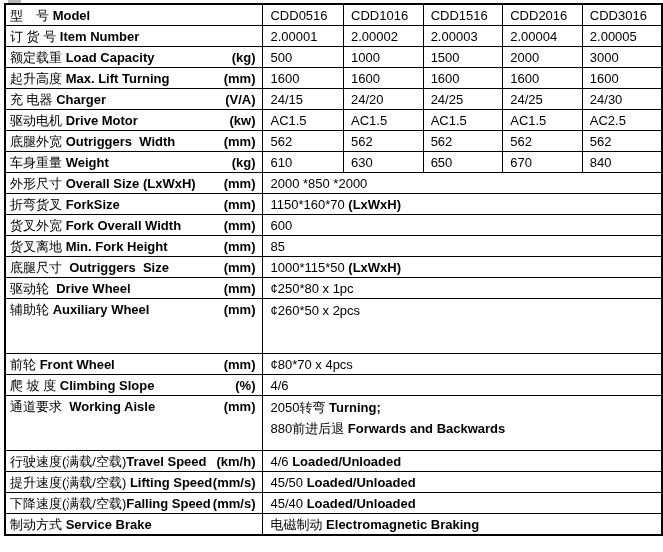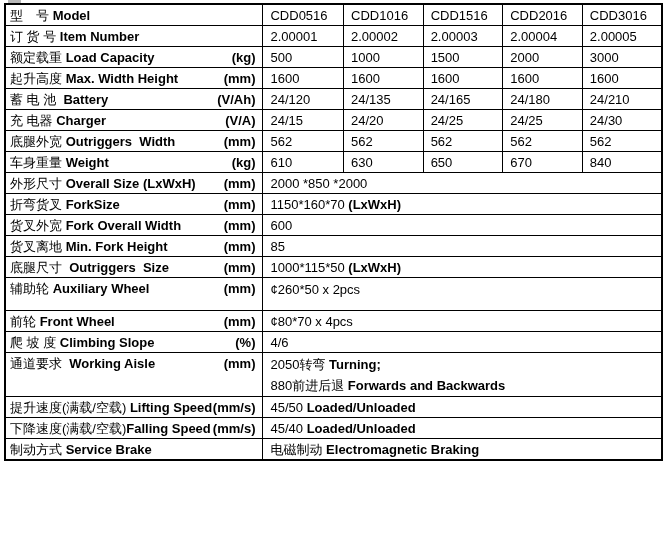--- a/index.html
+++ b/index.html
@@ -9,21 +9,21 @@
     overflow:hidden;
   }
   .artifact{position:absolute;left:8px;top:0;width:13px;height:3px;background:#b8b8b8;}
   table.spec{
     position:absolute;left:4px;top:3px;
     border-collapse:collapse;table-layout:fixed;
     border:2px solid #000;
   }
   td{border:1px solid #000;vertical-align:top;overflow:hidden;padding:0;}
   tr{height:21px;}
-  tr.tall{height:33px;}
+  tr.tall{height:55px;}
   .lw{display:flex;justify-content:space-between;align-items:flex-start;padding:1px 7px 0 4px;}
   .lt,.unit,.vc{font-size:13px;line-height:19px;white-space:pre;}
   .unit{font-weight:bold;}
   .vc{padding:1px 4px 0 7px;}
   tr.tall .vc{line-height:21px;}
   .b{font-weight:bold;}
   .sq{
     text-decoration-style:wavy;
     text-decoration-color:#e03030;
     text-decoration-thickness:1px;
@@ -78,59 +78,59 @@
         </td>
         <td class="vc">500</td>
         <td class="vc">1000</td>
         <td class="vc">1500</td>
         <td class="vc">2000</td>
         <td class="vc">3000</td>
       </tr>
       <tr>
         <td>
           <div class="lw">
-            <span class="lt"><span class="seg">起升高度 </span><span class="seg b">Max. Width Height</span></span>
-            <span class="unit">(mm)</span>
-          </div>
-        </td>
-        <td class="vc">1600</td>
-        <td class="vc">1600</td>
-        <td class="vc">1600</td>
-        <td class="vc">1600</td>
-        <td class="vc">1600</td>
-      </tr>
-      <tr>
-        <td>
-          <div class="lw">
-            <span class="lt"><span class="seg">蓄 电 池  </span><span class="seg b">Battery</span></span>
-            <span class="unit">(V/Ah)</span>
-          </div>
-        </td>
-        <td class="vc">24/120</td>
-        <td class="vc">24/135</td>
-        <td class="vc">24/165</td>
-        <td class="vc">24/180</td>
-        <td class="vc">24/210</td>
+            <span class="lt"><span class="seg">起升高度 </span><span class="seg b">Max. Lift Turning</span></span>
+            <span class="unit">(mm)</span>
+          </div>
+        </td>
+        <td class="vc">1600</td>
+        <td class="vc">1600</td>
+        <td class="vc">1600</td>
+        <td class="vc">1600</td>
+        <td class="vc">1600</td>
       </tr>
       <tr>
         <td>
           <div class="lw">
             <span class="lt"><span class="seg">充 电器 </span><span class="seg b">Charger</span></span>
             <span class="unit">(V/A)</span>
           </div>
         </td>
         <td class="vc">24/15</td>
         <td class="vc">24/20</td>
         <td class="vc">24/25</td>
         <td class="vc">24/25</td>
         <td class="vc">24/30</td>
       </tr>
       <tr>
         <td>
           <div class="lw">
+            <span class="lt"><span class="seg">驱动电机 </span><span class="seg b">Drive Motor</span></span>
+            <span class="unit">(kw)</span>
+          </div>
+        </td>
+        <td class="vc">AC1.5</td>
+        <td class="vc">AC1.5</td>
+        <td class="vc">AC1.5</td>
+        <td class="vc">AC1.5</td>
+        <td class="vc">AC2.5</td>
+      </tr>
+      <tr>
+        <td>
+          <div class="lw">
             <span class="lt"><span class="seg">底腿外宽 </span><span class="seg b">Outriggers  Width</span></span>
             <span class="unit">(mm)</span>
           </div>
         </td>
         <td class="vc">562</td>
         <td class="vc">562</td>
         <td class="vc">562</td>
         <td class="vc">562</td>
         <td class="vc">562</td>
       </tr>
@@ -185,20 +185,29 @@
       </tr>
       <tr>
         <td>
           <div class="lw">
             <span class="lt"><span class="seg">底腿尺寸  </span><span class="seg b">Outriggers  Size</span></span>
             <span class="unit">(mm)</span>
           </div>
         </td>
         <td colspan="5" class="vc"><span class="seg">1000*115*50 </span><span class="seg b sq">(LxWxH)</span></td>
       </tr>
+      <tr>
+        <td>
+          <div class="lw">
+            <span class="lt"><span class="seg">驱动轮  </span><span class="seg b">Drive Wheel</span></span>
+            <span class="unit">(mm)</span>
+          </div>
+        </td>
+        <td colspan="5" class="vc"><span class="seg">¢250*80 x 1pc</span></td>
+      </tr>
       <tr class="tall">
         <td>
           <div class="lw">
             <span class="lt"><span class="seg">辅助轮 </span><span class="seg b">Auxiliary Wheel</span></span>
             <span class="unit">(mm)</span>
           </div>
         </td>
         <td colspan="5" class="vc"><span class="seg">¢260*50 x 2pcs</span></td>
       </tr>
       <tr>
@@ -220,20 +229,29 @@
         <td colspan="5" class="vc"><span class="seg">4/6</span></td>
       </tr>
       <tr class="tall">
         <td>
           <div class="lw">
             <span class="lt"><span class="seg">通道要求  </span><span class="seg b">Working Aisle</span></span>
             <span class="unit">(mm)</span>
           </div>
         </td>
         <td colspan="5" class="vc"><span class="seg">2050转弯 </span><span class="seg b">Turning;</span><br><span class="seg">880前进后退 </span><span class="seg b">Forwards and Backwards</span></td>
+      </tr>
+      <tr>
+        <td>
+          <div class="lw">
+            <span class="lt"><span class="seg">行驶速度(满载/空载)</span><span class="seg b">Travel Speed</span></span>
+            <span class="unit">(km/h)</span>
+          </div>
+        </td>
+        <td colspan="5" class="vc"><span class="seg">4/6 </span><span class="seg b">Loaded/Unloaded</span></td>
       </tr>
       <tr>
         <td>
           <div class="lw">
             <span class="lt"><span class="seg">提升速度(满载/空载) </span><span class="seg b">Lifting Speed</span></span>
             <span class="unit">(mm/s)</span>
           </div>
         </td>
         <td colspan="5" class="vc"><span class="seg">45/50 </span><span class="seg b">Loaded/Unloaded</span></td>
       </tr>

